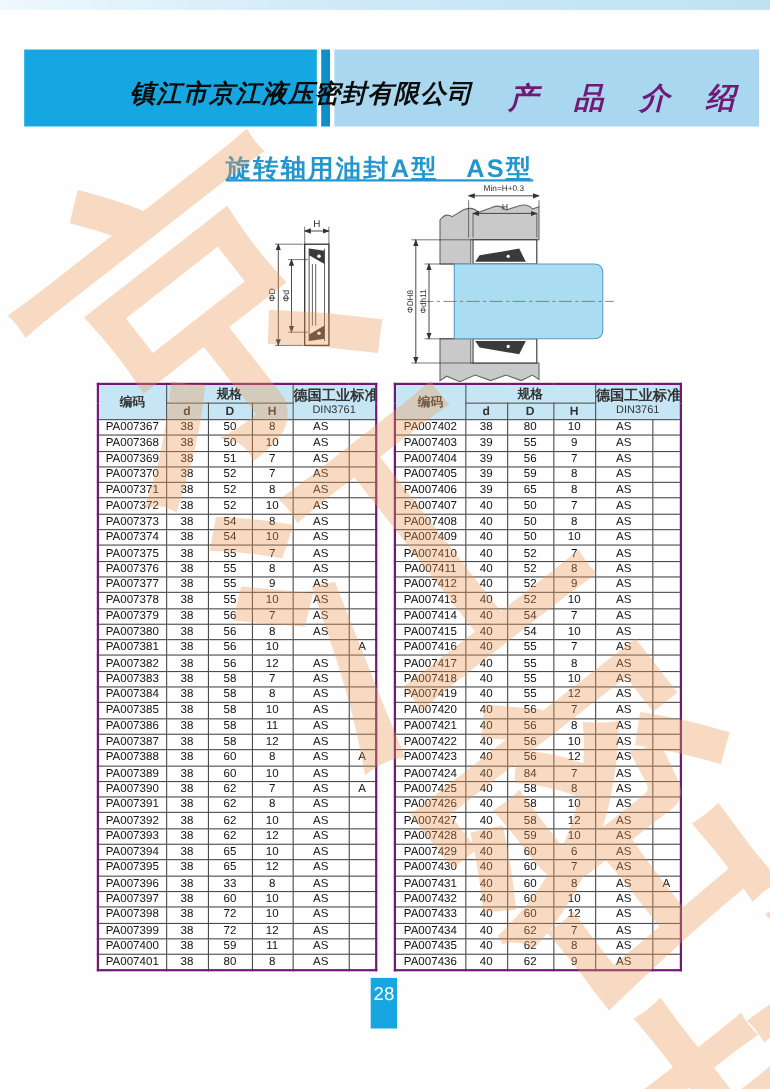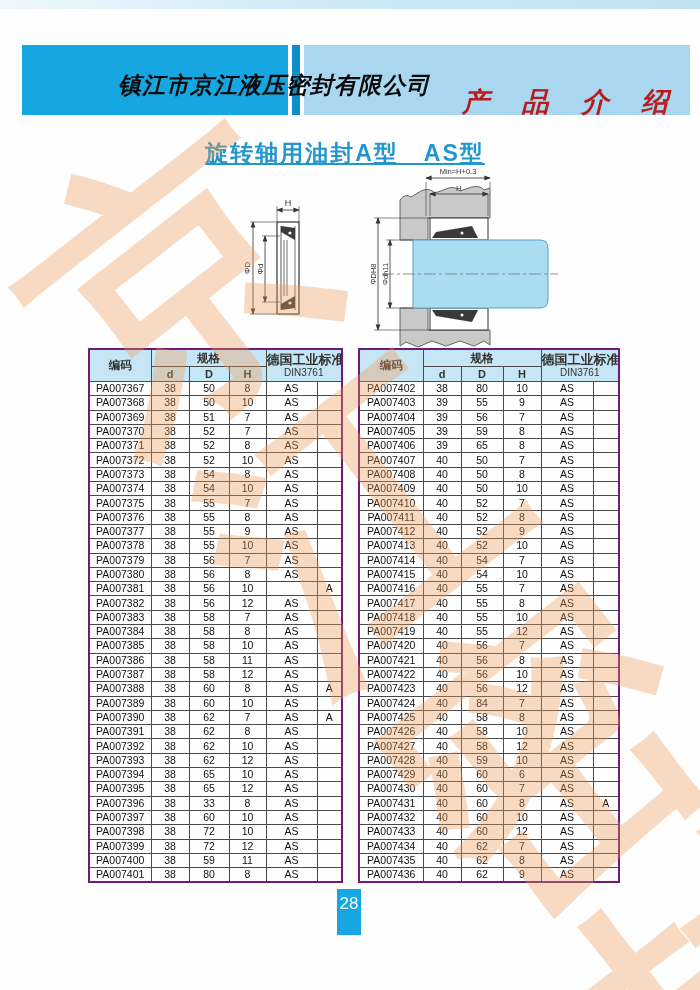--- a/index.html
+++ b/index.html
@@ -8,21 +8,21 @@
   
   .top-strip{position:absolute;left:0;top:0;width:700px;height:9px;
              background:linear-gradient(90deg,#eef8fd 0%,#cfe9f6 45%,#bfe2f3 100%);}
   
   .hdr-left{position:absolute;left:22px;top:45px;width:266px;height:70px;background:#16a7e2;}
   .hdr-stripe{position:absolute;left:292px;top:45px;width:8px;height:70px;background:#0d8fc9;}
   .hdr-right{position:absolute;left:304px;top:45px;width:386px;height:70px;background:#a8d7ef;}
   .company{position:absolute;left:74px;top:70px;width:400px;font-family:"Liberation Serif",serif;
            font-weight:bold;font-style:italic;font-size:23px;letter-spacing:1px;color:#0b0b0b;z-index:3;text-align:center;}
   .section{position:absolute;left:462px;top:71px;font-family:"Liberation Serif",serif;
-           font-weight:bold;font-style:italic;font-size:27px;letter-spacing:13px;color:#b91c1c;z-index:3;margin-top:13px;}
+           font-weight:bold;font-style:italic;font-size:27px;letter-spacing:13px;color:#701a75;z-index:3;}
   
   .title{position:absolute;left:0;top:138px;width:690px;margin:0;text-align:center;
          font-size:23px;font-weight:bold;letter-spacing:2px;color:#2396cd;z-index:2;text-decoration:underline;}
   
   .diagram{position:absolute;left:232px;top:164px;z-index:2;}
   
   .spec-table{position:absolute;top:348px;border-collapse:collapse;table-layout:fixed;z-index:2;
               font-family:"Liberation Sans",sans-serif;border:2px solid #701a75;background:transparent;}
   .spec-table.left{left:88px;width:253px;}
   .spec-table.right{left:358px;width:260px;}

